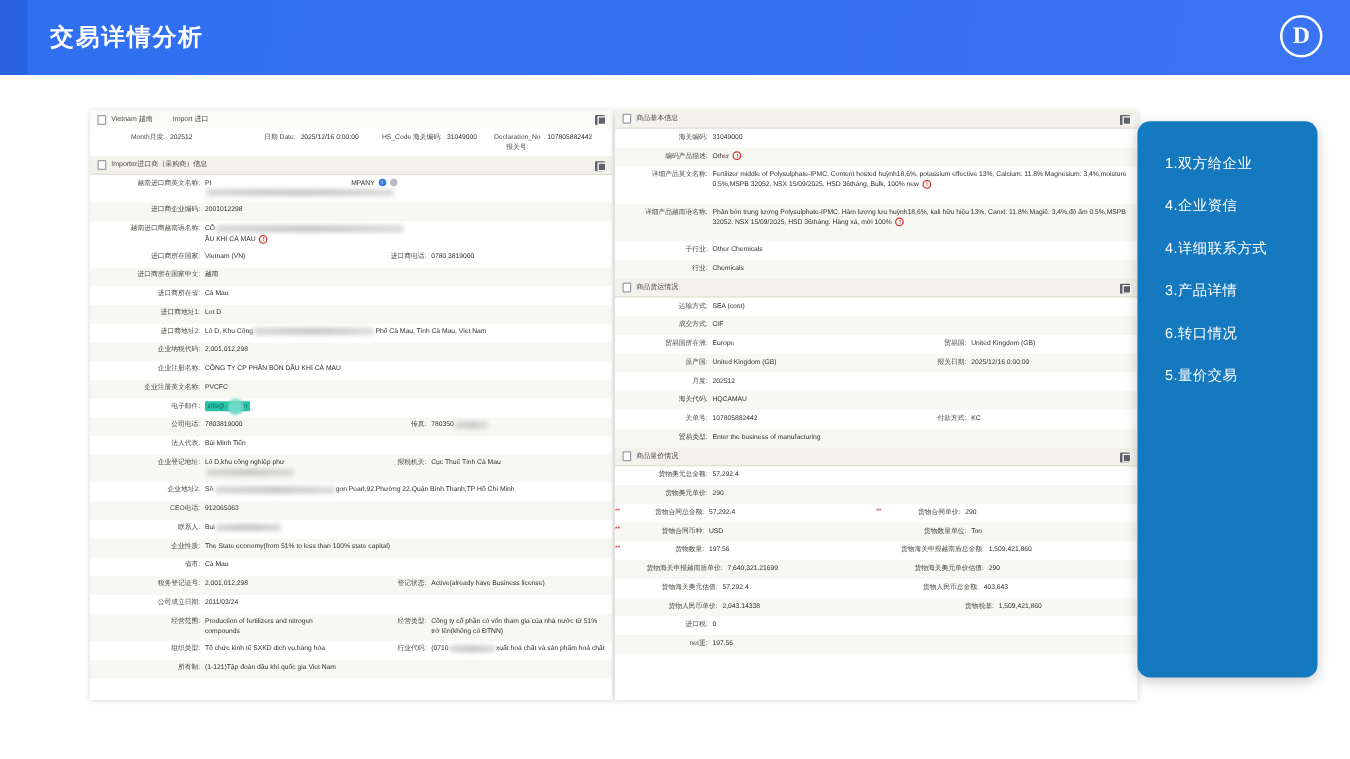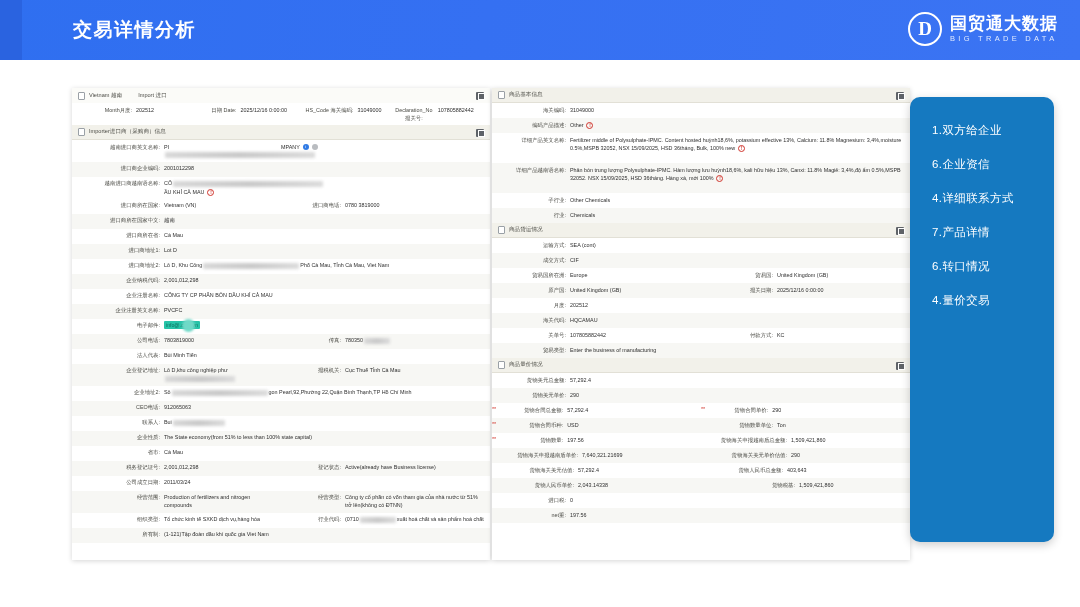--- a/index.html
+++ b/index.html
@@ -8,21 +8,21 @@
     font-family: "Liberation Sans", "DejaVu Sans", sans-serif;
     background: #ffffff;
     overflow: hidden;
   }
 
   
   .header {
     position: absolute; left: 0; top: 0;
     width: 1080px; height: 60px;
     background: linear-gradient(100deg, #2f6ff0 0%, #3570f2 45%, #3b74f3 100%);
-    display: flex; align-items: center; padding-left: 33px;
+    display: flex; align-items: center;
   }
   .hdr-bar {
     position: absolute; left: 0; top: 0; width: 22px; height: 60px;
     background: #2a63e0;
   }
   .hdr-title {
     margin-left: 40px;
     color: #ffffff;
     font-size: 19px;
     font-weight: bold;
@@ -185,24 +185,20 @@
   }
 </style>
 </head>
 <body>
 
 <div class="header">
   <div class="hdr-bar"></div>
   <div class="hdr-title">交易详情分析</div>
   <div class="hdr-logo">
     <div class="logo-mark">D</div>
-    <div class="logo-txt">
-      <span class="logo-cn">国贸通大数据</span>
-      <span class="logo-en">BIG TRADE DATA</span>
-    </div>
   </div>
 </div>
 
 <div class="stage">
 
   <div class="panel panel-left">
 
     <div class="crumb">
       <span class="sec-ico"></span>
       <span class="crumb-txt">Vietnam 越南</span>
@@ -650,20 +646,20 @@
       <div class="cell full">
           <span class="lbl w3">net重:</span>
         <span class="val">197.56</span>
         </div>
     </div>
 
   </div>
 
   <div class="navcard">
     <div class="nav-item">1.双方给企业</div>
-    <div class="nav-item">6.企业资信</div>
+    <div class="nav-item">4.企业资信</div>
     <div class="nav-item">4.详细联系方式</div>
-    <div class="nav-item">7.产品详情</div>
+    <div class="nav-item">3.产品详情</div>
     <div class="nav-item">6.转口情况</div>
-    <div class="nav-item">4.量价交易</div>
+    <div class="nav-item">5.量价交易</div>
   </div>
 
 </div>
 
 </body></html>

